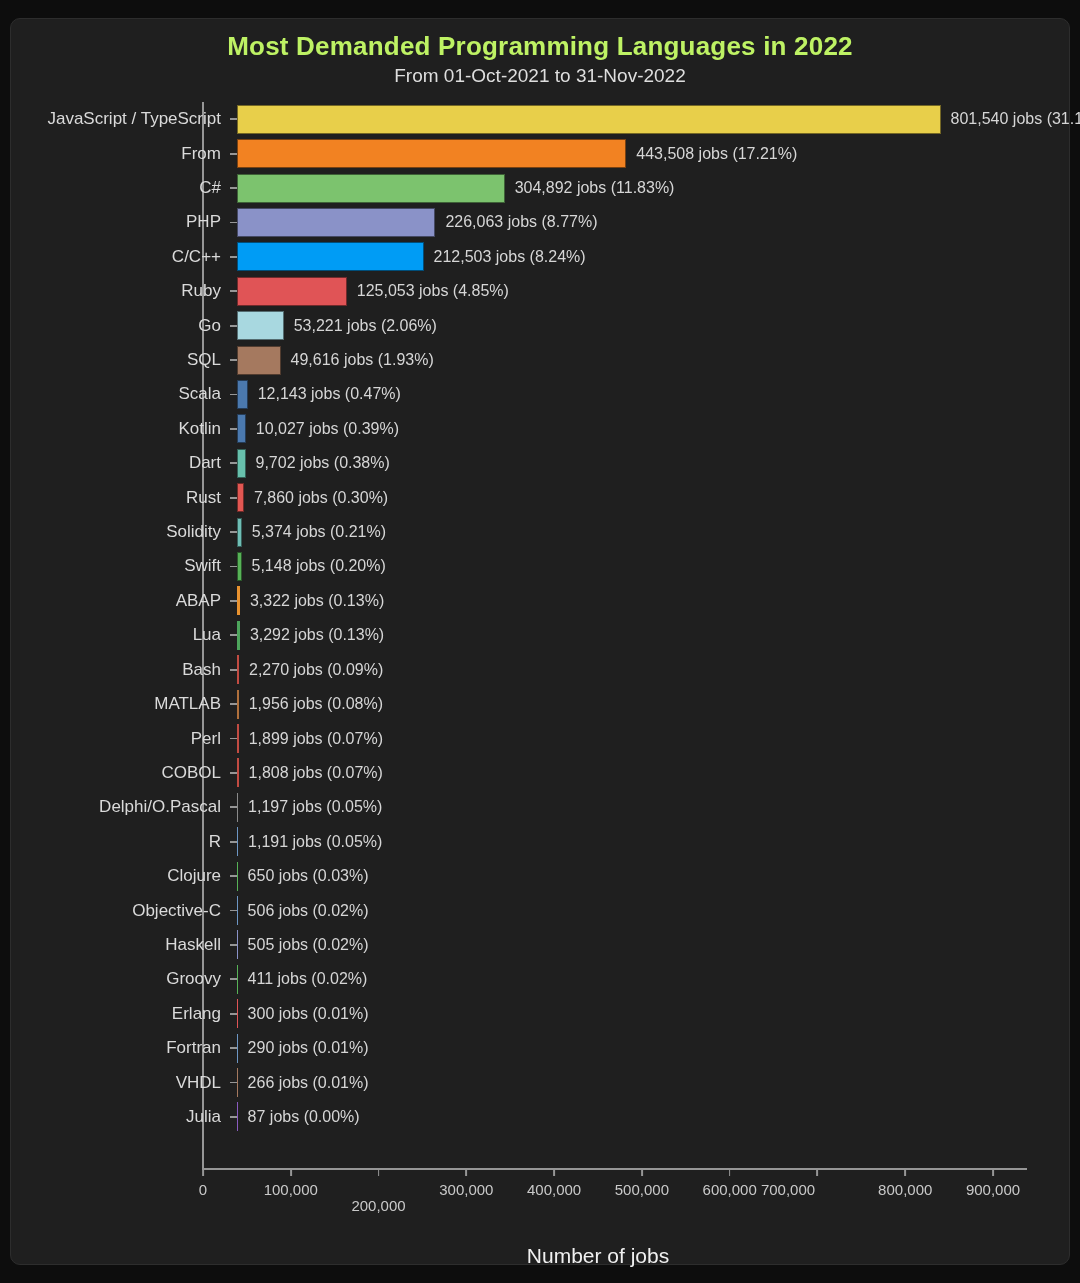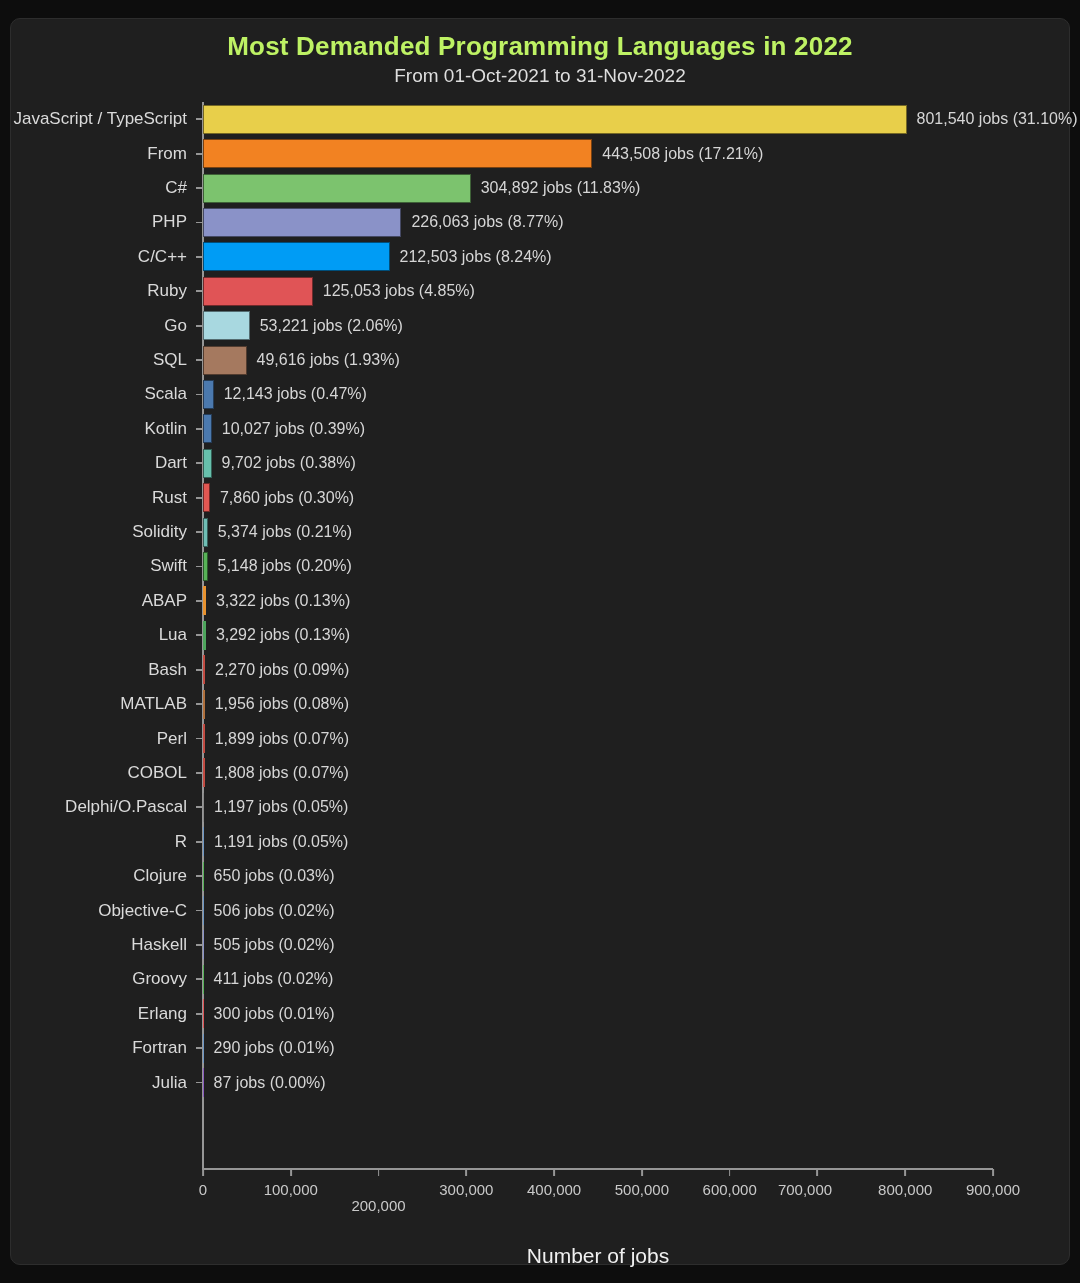--- a/index.html
+++ b/index.html
@@ -21,21 +21,21 @@
     position:absolute; top:12px; left:0; width:100%;
     text-align:center; font-size:26px; font-weight:bold;
     color:#bef264; letter-spacing:.2px;
   }
   .subtitle {
     position:absolute; top:46px; left:0; width:100%;
     text-align:center; font-size:19px; color:#dedede;
   }
   .plot {
     position:absolute; left:192px; top:83px;
-    width:790px; height:1067px;
+    width:790px; height:1067px;padding-left:34px;
   }
   .y-axis {
     position:absolute; left:-1px; top:0; width:2px; height:100%;
     background:#969696;
   }
   .x-axis {
     position:absolute; left:-1px; bottom:-1px; width:calc(100% + 1px); height:2px;
     background:#969696;
   }
   .bar-row {
@@ -273,20 +273,26 @@
     <div class="value">300 jobs (0.01%)</div>
   </div>
 
   <div class="bar-row">
     <div class="ylabel">Fortran</div>
     <div class="ytick"></div>
     <div class="bar" style="width: 0.6px; background: rgb(109, 150, 196);"></div>
     <div class="value">290 jobs (0.01%)</div>
   </div>
 
+  <div class="bar-row">
+    <div class="ylabel">VHDL</div>
+    <div class="ytick"></div>
+    <div class="bar" style="width: 0.6px; background: rgb(165, 121, 95);"></div>
+    <div class="value">266 jobs (0.01%)</div>
+  </div>
 
   <div class="bar-row">
     <div class="ylabel">Julia</div>
     <div class="ytick"></div>
     <div class="bar" style="width: 0.6px; background: rgb(138, 91, 191);"></div>
     <div class="value">87 jobs (0.00%)</div>
   </div>
 </div>
     <div id="x-ticks">
   <div>
@@ -319,21 +325,21 @@
     <div class="xtick-label" style="left: 438.889px;">500,000</div>
   </div>
 
   <div>
     <div class="xtick" style="left: 526.667px;"></div>
     <div class="xtick-label" style="left: 526.667px;">600,000</div>
   </div>
 
   <div>
     <div class="xtick" style="left: 614.444px;"></div>
-    <div class="xtick-label" style="left: 602px; text-align: right;">700,000</div>
+    <div class="xtick-label" style="left: 585px; text-align: right;">700,000</div>
   </div>
 
   <div>
     <div class="xtick" style="left: 702.222px;"></div>
     <div class="xtick-label" style="left: 702.222px;">800,000</div>
   </div>
 
   <div>
     <div class="xtick" style="left: 790px;"></div>
     <div class="xtick-label" style="left: 790px;">900,000</div>

